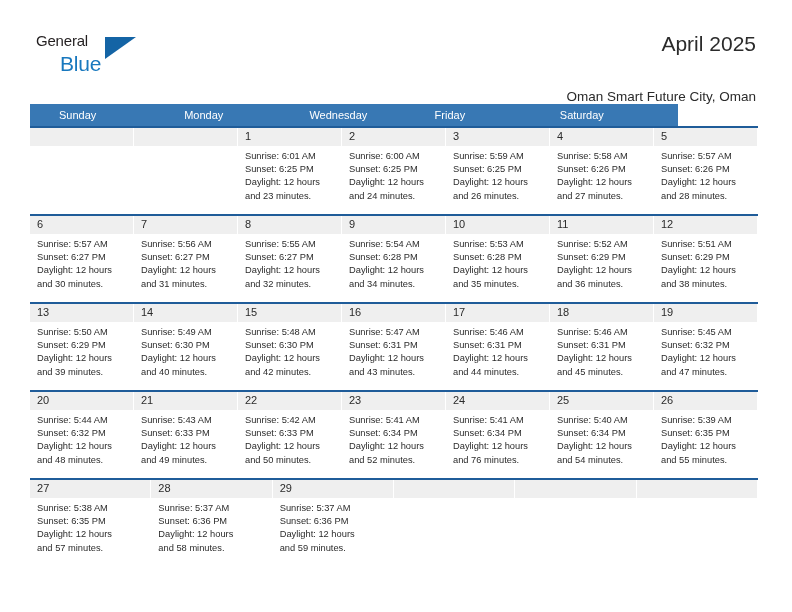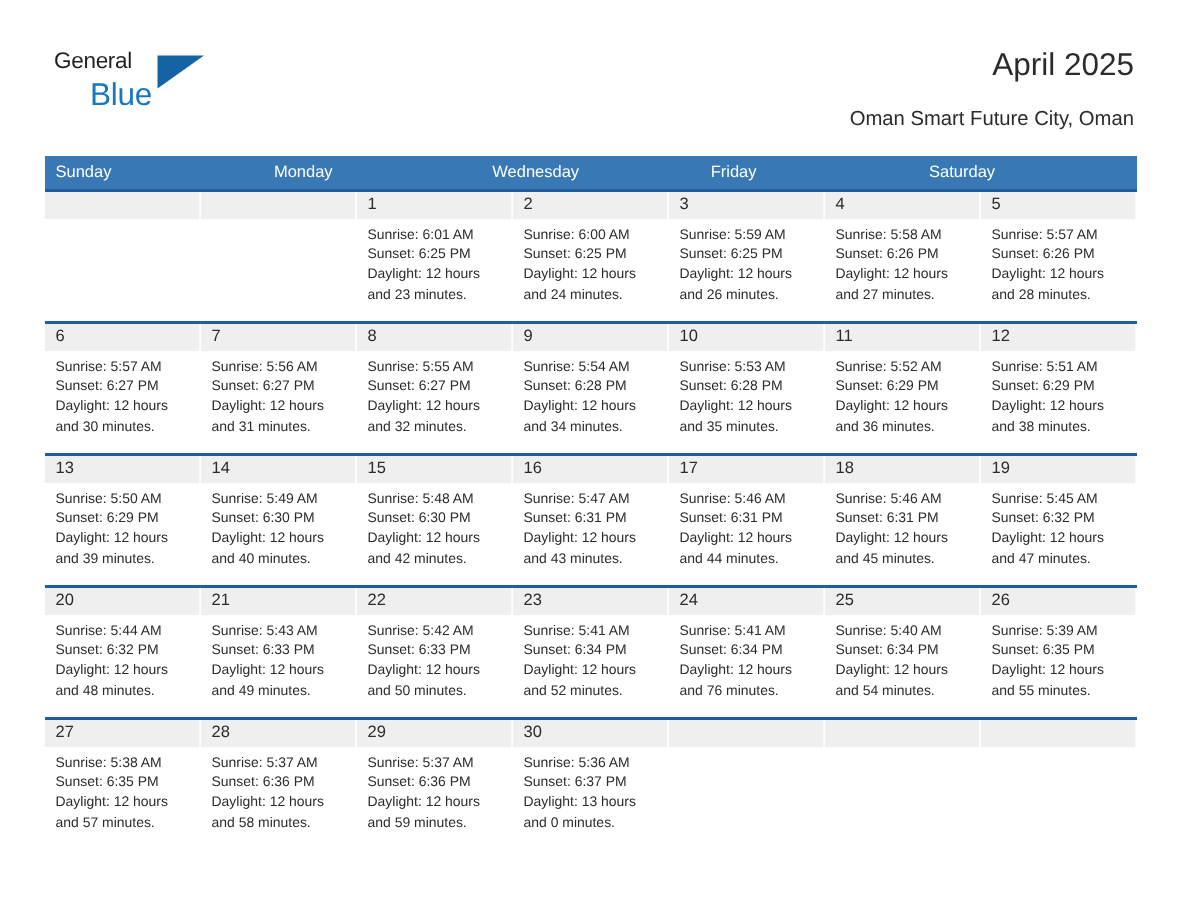--- a/index.html
+++ b/index.html
@@ -64,39 +64,40 @@
     text-align: right;
   }
   .cal-title {
     font-size: 21px;
     color: #2b2b2b;
     line-height: 32px;
     font-weight: normal;
     white-space: nowrap;
   }
   .cal-subtitle {
-    margin-top: 10px;
+    margin-top: 28px;
     font-size: 13.5px;
     color: #2b2b2b;
     line-height: 17px;
     white-space: nowrap;
   }
 
   
   .calendar {
     position: absolute;
     left: 30px;
     top: 104px;
     width: 728px;
   }
   .dow-row {
     display: flex;
-    width: 728px;
+    width: 648px;
     height: 22px;
     background: #3878b4;
+    padding-left: 22px;
   }
   .dow {
     flex: 1 1 0;
     color: #ffffff;
     font-size: 11px;
     line-height: 22px;
     padding-left: 7px;
     white-space: nowrap;
     overflow: hidden;
   }
@@ -436,29 +437,20 @@
           </div>
           <div class="cell">
             <span class="datenum">29</span>
             <div class="info">
               <div>Sunrise: 5:37 AM</div>
               <div>Sunset: 6:36 PM</div>
               <div>Daylight: 12 hours</div>
               <div>and 59 minutes.</div>
             </div>
           </div>
-          <div class="cell">
-            <span class="datenum">30</span>
-            <div class="info">
-              <div>Sunrise: 5:36 AM</div>
-              <div>Sunset: 6:37 PM</div>
-              <div>Daylight: 13 hours</div>
-              <div>and 0 minutes.</div>
-            </div>
-          </div>
           <div class="cell empty">
             <span class="datenum"></span>
           </div>
           <div class="cell empty">
             <span class="datenum"></span>
           </div>
           <div class="cell empty">
             <span class="datenum"></span>
           </div>
         </div>

